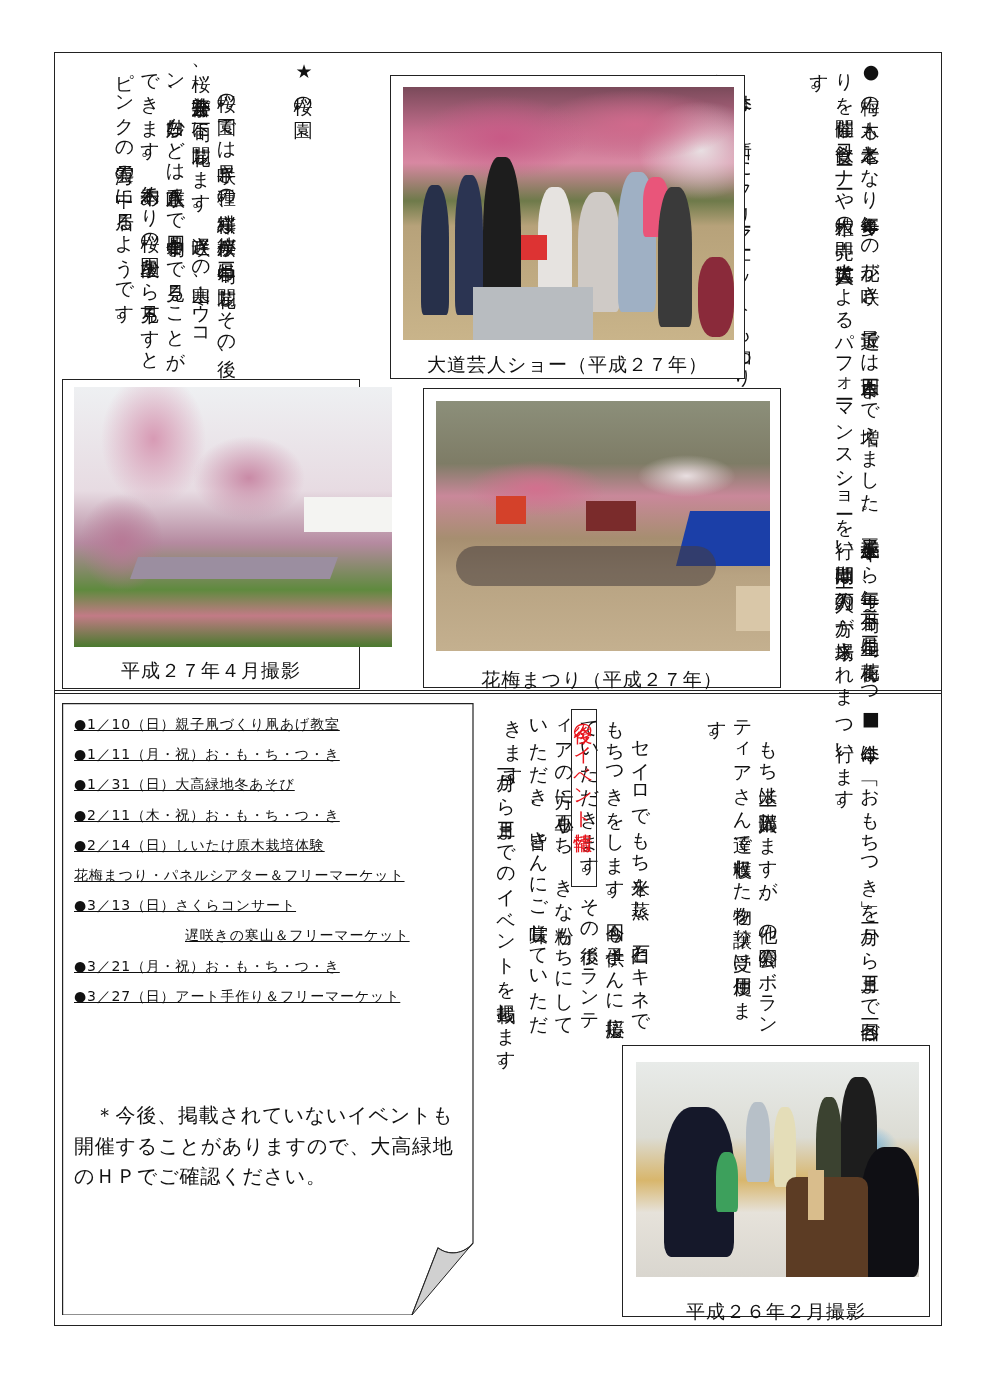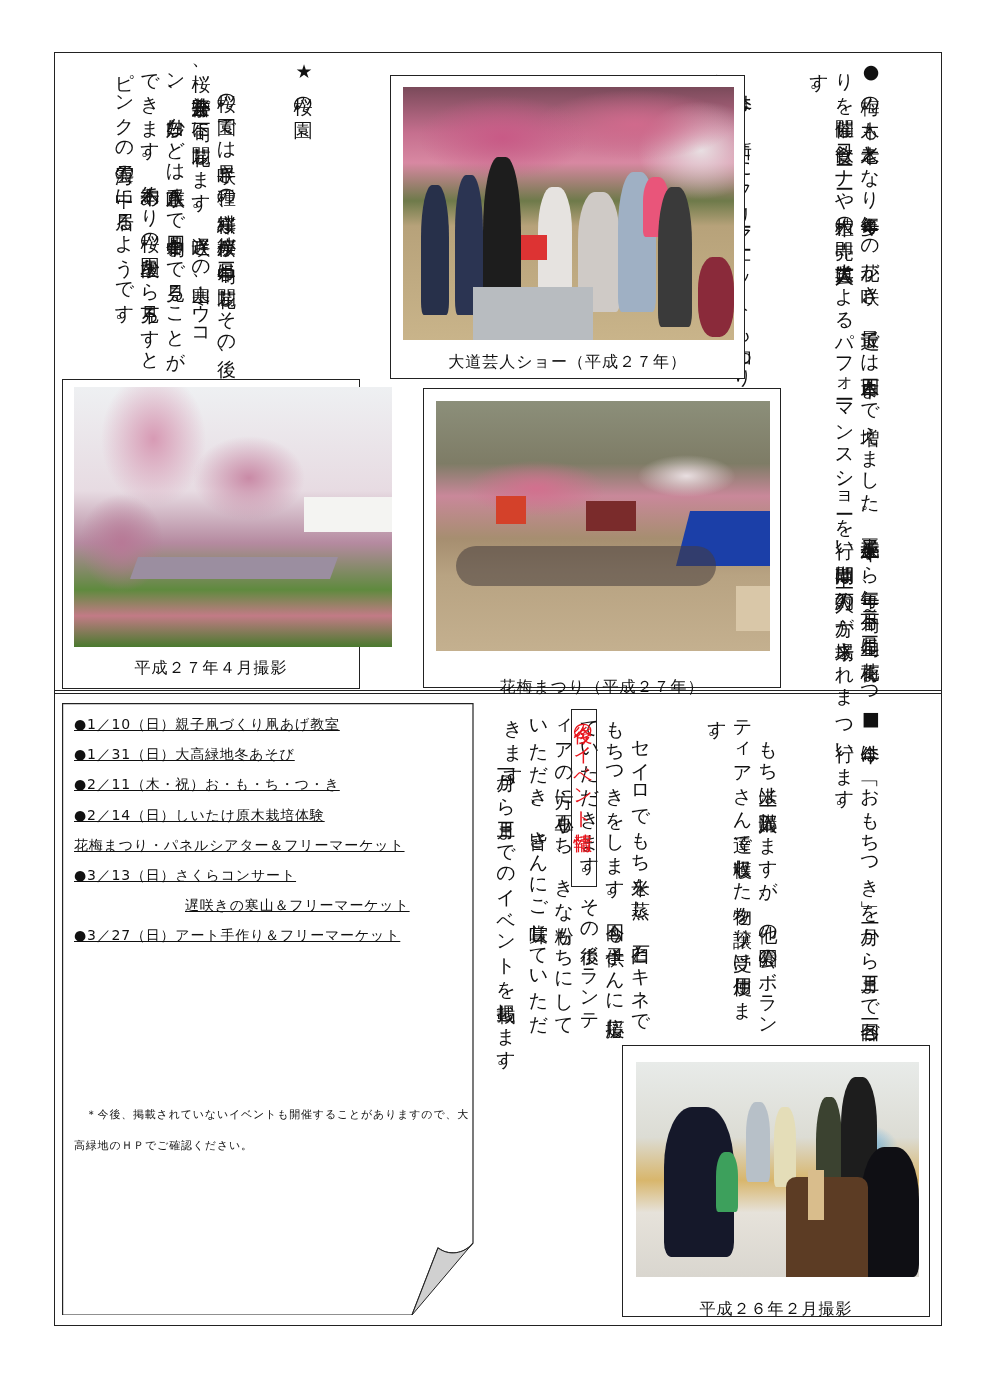--- a/index.html
+++ b/index.html
@@ -7,21 +7,21 @@
          font-family:"DejaVu Sans", "Liberation Sans", sans-serif; color:#111; }
   .page-frame { position:absolute; left:54px; top:52px; width:888px; height:1274px;
                 border:1px solid #222; box-sizing:border-box; }
   .divider { position:absolute; left:54px; top:690px; width:888px; height:4px;
              border-top:1.5px solid #222; border-bottom:1.5px solid #222; box-sizing:border-box; }
   .vtext { position:absolute; writing-mode:vertical-rl; font-size:19px; line-height:25.5px;
            letter-spacing:1px; white-space:pre-wrap; }
   .vtext p { margin:0; }
   .box { position:absolute; border:1.2px solid #222; background:#fff; box-sizing:border-box; }
   .photo { position:absolute; overflow:hidden; }
-  .caption { position:absolute; left:0; right:0; text-align:center; font-size:16px; letter-spacing:1px; }
+  .caption { position:absolute; left:0; right:0; text-align:center; font-size:19px; letter-spacing:1px; }
   
   .ph-show { background:
       radial-gradient(ellipse 120px 60px at 30% 20%, #c85a86 0%, rgba(200,90,134,0) 70%),
       radial-gradient(ellipse 140px 50px at 70% 15%, #d06a8c 0%, rgba(208,106,140,0) 70%),
       radial-gradient(ellipse 90px 70px at 90% 25%, #e8dfe2 0%, rgba(232,223,226,0) 70%),
       linear-gradient(#7a4a5a 0%, #c56f8e 18%, #d888a2 30%, #6e7a4a 45%, #b7a27a 55%, #c9b48a 100%); }
   .figure { position:absolute; border-radius:40% 40% 10% 10%; }
   
   .ph-sakura { background:
       radial-gradient(ellipse 70px 90px at 25% 20%, #d79ab4 0%, rgba(215,154,180,0) 75%),
@@ -37,21 +37,21 @@
   
   .ph-mochi { background:
       radial-gradient(ellipse 60px 40px at 80% 40%, #58a8de 0%, rgba(88,168,222,0) 60%),
       linear-gradient(#e8ebe9 0%, #dcdcd4 35%, #d8b66c 55%, #e6e2da 70%, #d9d6cf 100%); }
   .event-box { position:absolute; left:62px; top:703px; width:412px; height:612px; }
   .event-box svg { position:absolute; left:0; top:0; }
   .event-list { position:absolute; left:74px; top:709px; width:400px; font-size:14px; line-height:30.2px;
                 letter-spacing:0.8px; white-space:nowrap;text-decoration:underline; }
   .event-list div { height:30.2px; }
   .indent { padding-left:111px; }
-  .note { position:absolute; left:74px; top:1100px; width:400px; font-size:11px; line-height:30.5px;
+  .note { position:absolute; left:74px; top:1100px; width:400px; font-size:20px; line-height:30.5px;
           letter-spacing:0.8px; }
   .red-heading { position:absolute; left:571px; top:709px; width:26px; height:178px;
                  border:1.2px solid #222; box-sizing:border-box; writing-mode:vertical-rl;
                  color:#e8141c; font-size:19px; line-height:24px; text-align:left; padding-top:1px; }
 </style>
 </head>
 <body>
 
 <div>
 
@@ -94,21 +94,21 @@
   </div>
 
   <div class="box" style="left:423px; top:388px; width:358px; height:300px;">
     <div class="photo ph-festival" style="left:12px; top:12px; width:334px; height:250px;">
       <div class="tent" style="left:240px; top:110px; width:94px; height:55px; clip-path:polygon(15% 0,100% 0,100% 100%,0 100%);"></div>
       <div style="position:absolute; left:60px; top:95px; width:30px; height:28px; background:#d4412a;"></div>
       <div style="position:absolute; left:150px; top:100px; width:50px; height:30px; background:#7a2b2b;"></div>
       <div style="position:absolute; left:20px; top:145px; width:260px; height:40px; background:rgba(70,60,60,0.55); border-radius:20px;"></div>
       <div style="position:absolute; left:300px; top:185px; width:34px; height:45px; background:#d9c7a8;"></div>
     </div>
-    <div class="caption" style="top:288px;">花梅まつり（平成２７年）</div>
+    <div class="caption" style="top:278px;">花梅まつり（平成２７年）</div>
   </div>
 
   <div class="vtext" style="right:48px; top:707px; height:330px; width:335px;">
     <p>■今年は、「おもちつき」を一月から三月まで各一回づつ行います。</p>
     <p>　もち米は一部購入しますが、他の公園のボランティアさん達で収穫した物を譲り受け使用します。</p>
     <p>　セイロでもち米を蒸し、石臼とキネでもちつきをします。今回も子供さんに応援していただきます。その後ボランティアの方に小豆もち、きな粉もちにしていただき、皆さんにご賞味していただきます。</p>
   </div>
 
   <div class="red-heading">今後のイベント情報</div>
 
@@ -120,26 +120,28 @@
 
   <div class="event-box">
     <svg width="412" height="612" viewBox="0 0 412 612">
       <path d="M0.6,0.6 L411,0.6 L411,540 C405,548 390,555 376,545 L350,612 L0.6,612 Z" fill="#ffffff" stroke="#222" stroke-width="1.2"></path>
       <path d="M376,545 C390,555 405,548 411,540 L350,612 Z" fill="#d0d0d0" stroke="#222" stroke-width="1"></path>
     </svg>
   </div>
 
   <div class="event-list">
     <div>●1／10（日）親子凧づくり凧あげ教室</div>
+    <div>●1／11（月・祝）お・も・ち・つ・き</div>
     <div>●1／31（日）大高緑地冬あそび</div>
     <div>●2／11（木・祝）お・も・ち・つ・き</div>
     <div>●2／14（日）しいたけ原木栽培体験</div>
     <div>花梅まつり・パネルシアター＆フリーマーケット</div>
     <div>●3／13（日）さくらコンサート</div>
     <div class="indent">遅咲きの寒山＆フリーマーケット</div>
+    <div>●3／21（月・祝）お・も・ち・つ・き</div>
     <div>●3／27（日）アート手作り＆フリーマーケット</div>
   </div>
 
   <div class="note">　＊今後、掲載されていないイベントも開催することがありますので、大高緑地のＨＰでご確認ください。</div>
 
   <div class="box" style="left:622px; top:1045px; width:308px; height:272px;">
     <div class="photo ph-mochi" style="left:13px; top:16px; width:283px; height:215px;">
       <div class="figure" style="left:28px; top:45px; width:70px; height:150px; background:#15182a;"></div>
       <div class="figure" style="left:80px; top:90px; width:22px; height:60px; background:#3da05c;"></div>
       <div class="figure" style="left:110px; top:40px; width:24px; height:80px; background:#b7c0c8;"></div>

